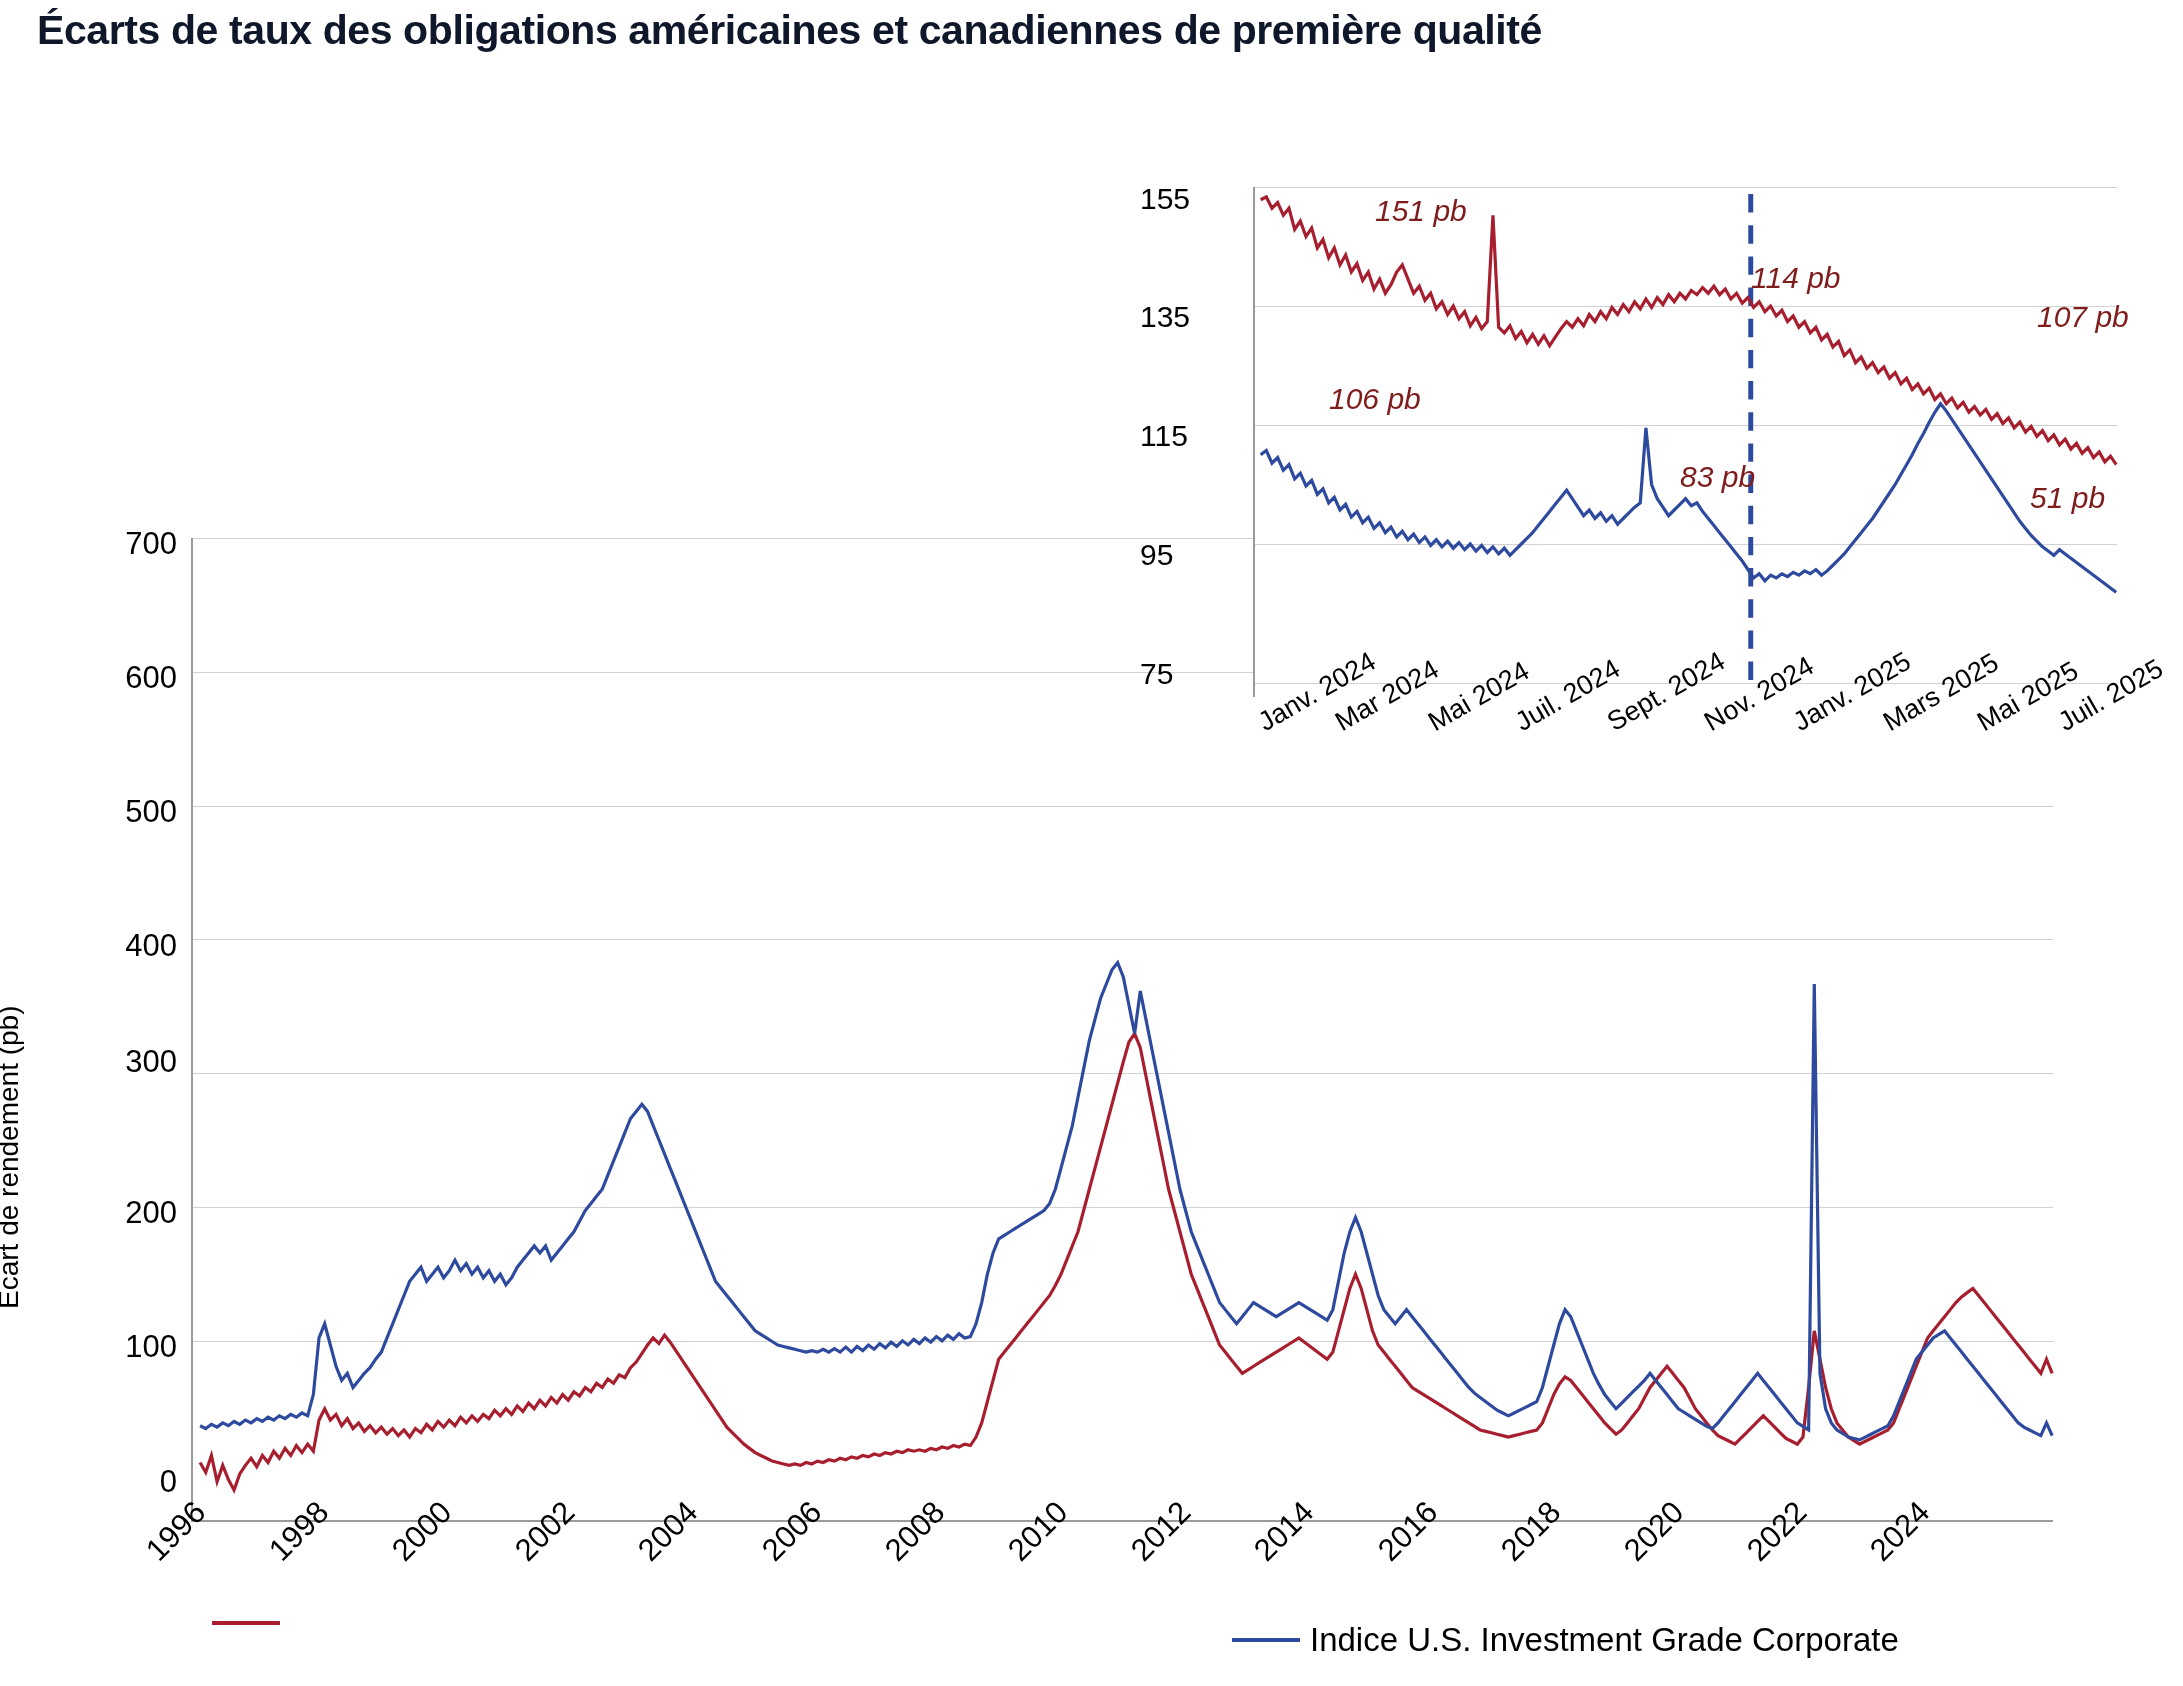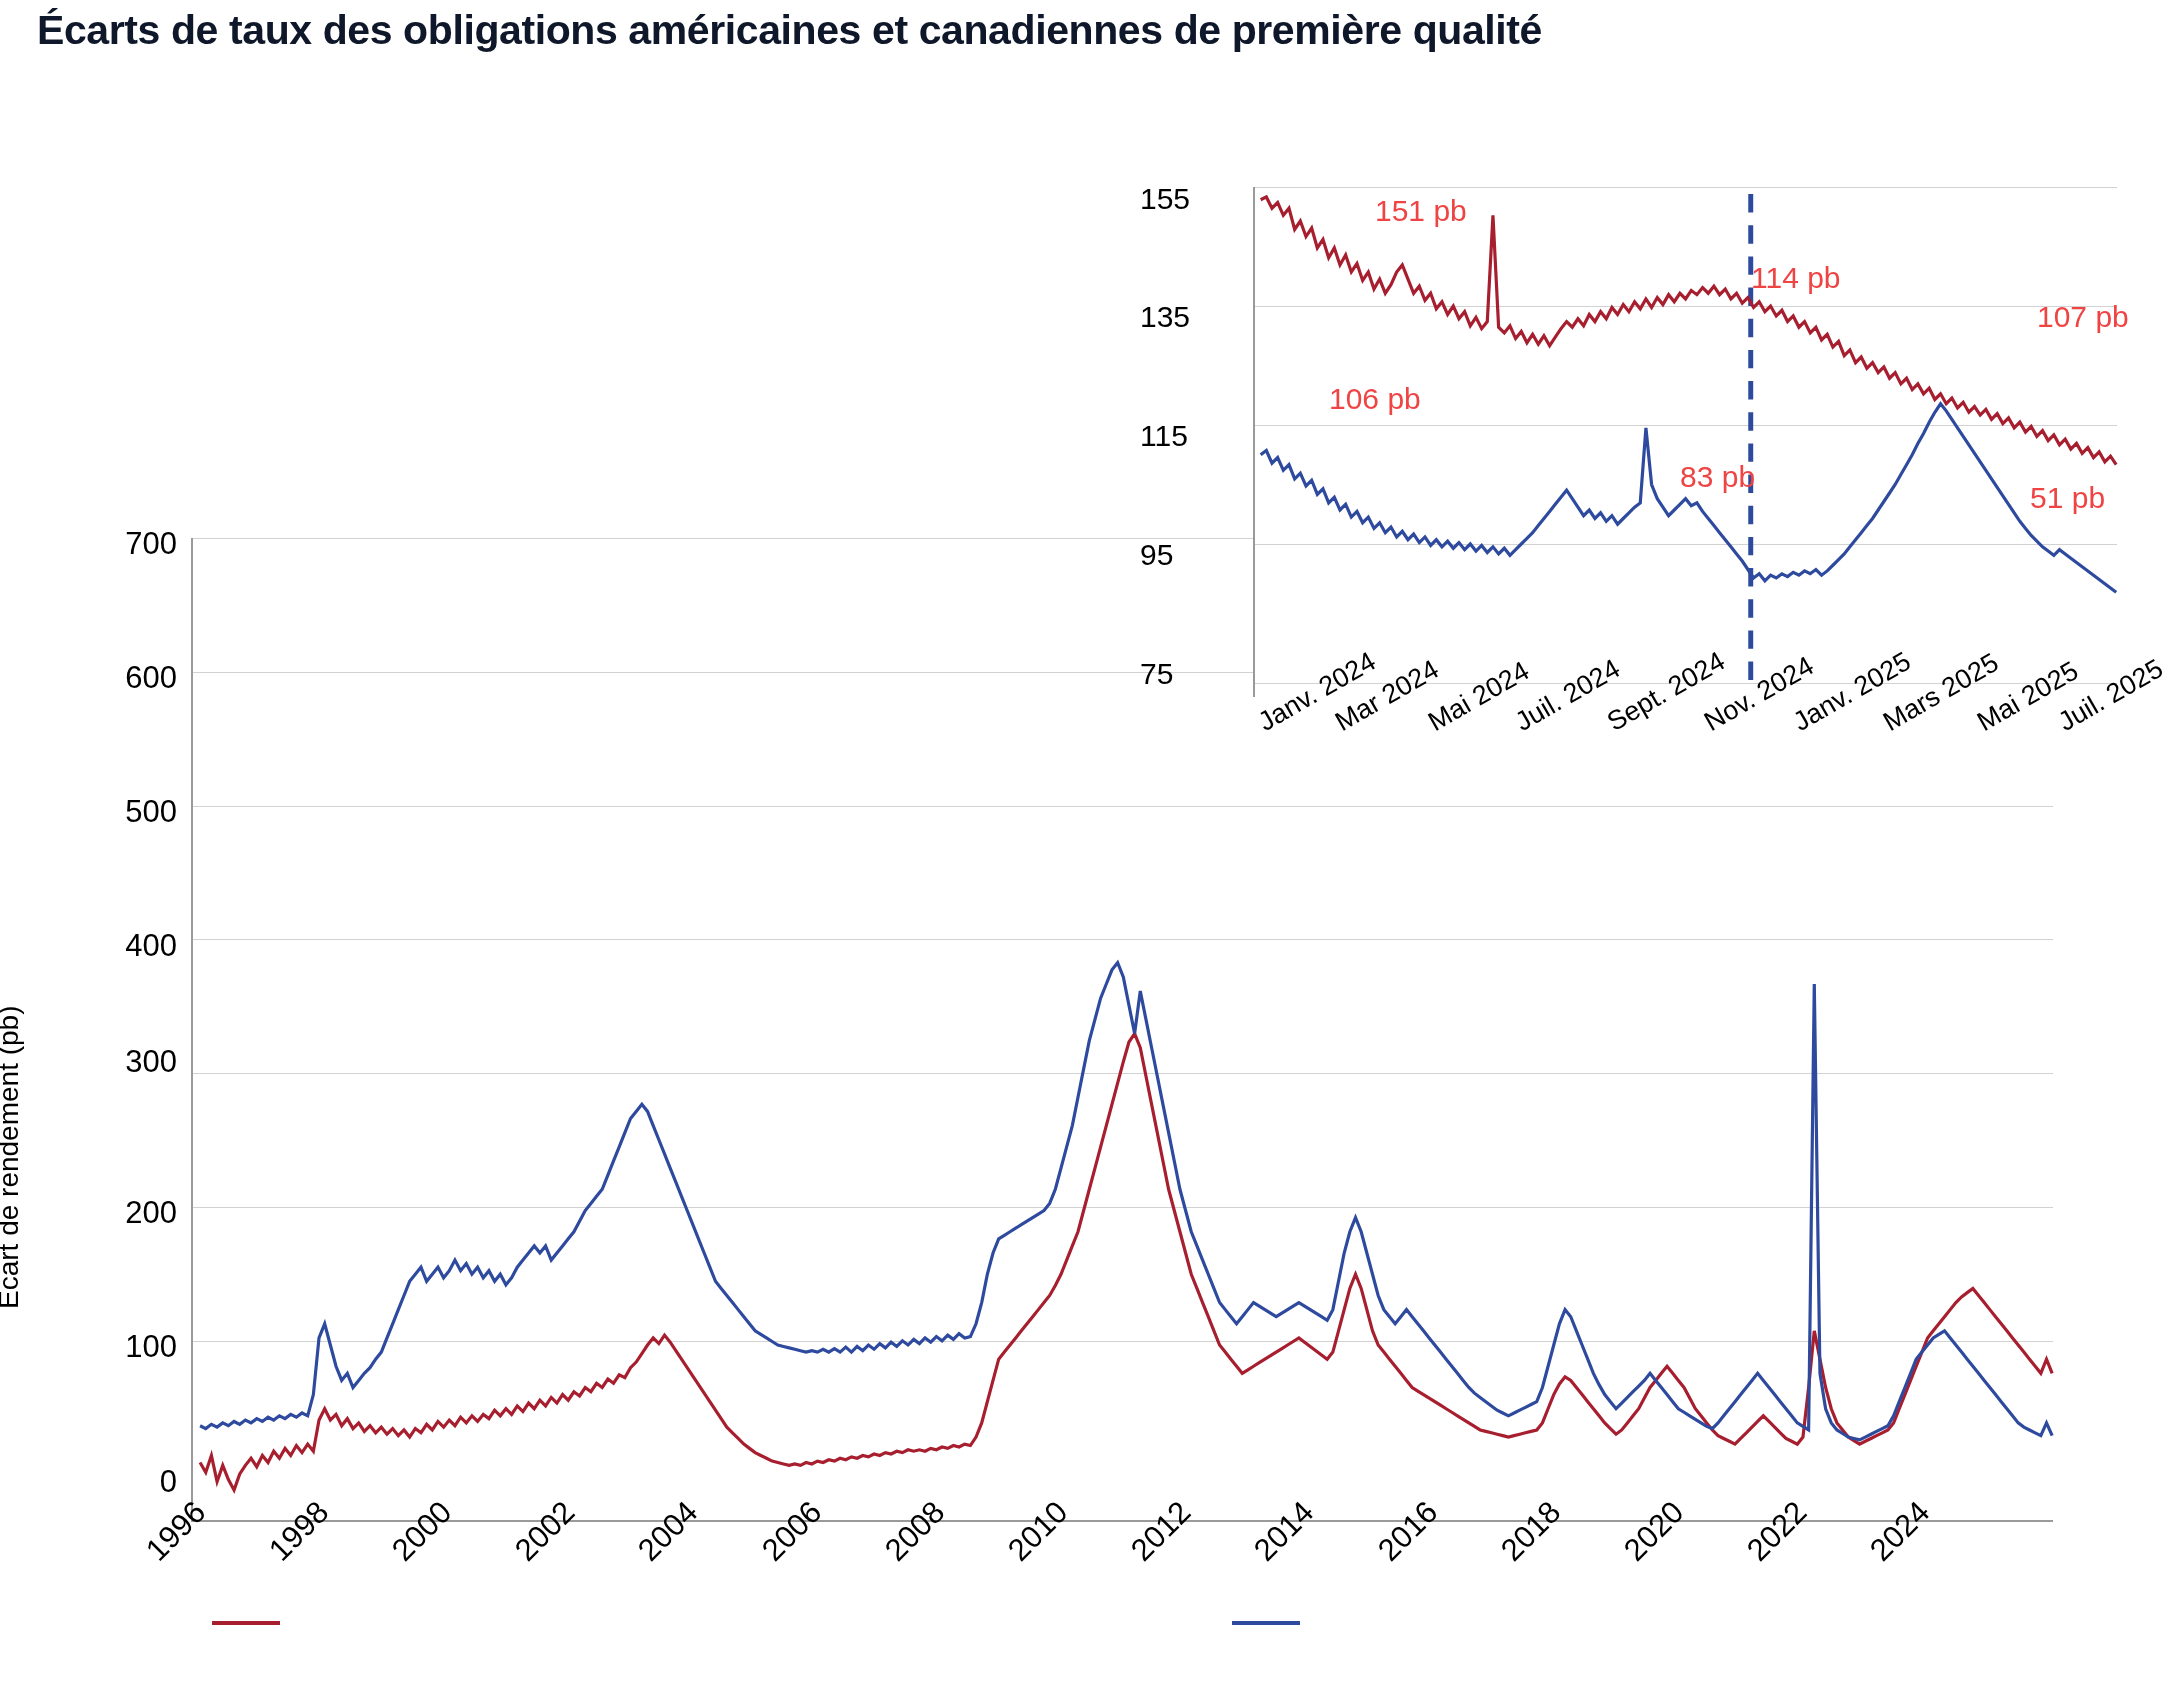--- a/index.html
+++ b/index.html
@@ -43,21 +43,21 @@
     position:absolute;left:113px;top:14px;width:864px;height:510px;
     border-left:2.1px solid #9a9a9a;box-sizing:border-box;background:#fff;
   }
   .i-grid{position:absolute;left:0;width:100%;height:0;border-top:1.4px solid #d2d2d2;}
   .i-ytick{position:absolute;right:0;width:99px;text-align:left;font-size:30px;color:#000;}
   #i-yticks{position:absolute;left:0;top:0;width:99px;height:100%;}
   .i-xtick{
     position:absolute;font-size:27px;color:#000;white-space:nowrap;
     transform:rotate(-30deg);transform-origin:left top;
   }
-  .anno{position:absolute;font-size:30px;color:#ef4444;white-space:nowrap;}
+  .anno{position:absolute;font-size:30px;color:#7f1d1d;white-space:nowrap;font-style:italic;}
   
   #legend{position:absolute;left:0;top:1621px;width:2183px;height:57px;}
   .leg-item{position:absolute;display:flex;align-items:center;}
   .leg-line{width:68px;height:0;border-top:4.2px solid #000;margin-right:10px;}
   .leg-text{font-size:33px;color:#000;white-space:nowrap;}
 </style>
 </head>
 <body>
 
 <div id="title">Écarts de taux des obligations américaines et canadiennes de première qualité</div>
@@ -160,15 +160,16 @@
     <div class="i-xtick" style="left:913px;top:538px">Juil. 2025</div>
   </div>
 </div>
 
 <div id="legend">
   <div class="leg-item" style="left:212px;top:0">
     <span class="leg-line" style="border-top-color:#A71F2F"></span>
   </div>
   <div class="leg-item" style="left:1232px;top:0">
     <span class="leg-line" style="border-top-color:#2E4A9E"></span>
+    <span class="leg-text">Indice U.S. Investment Grade Corporate</span>
   </div>
 </div>
 
 
 </body></html>

